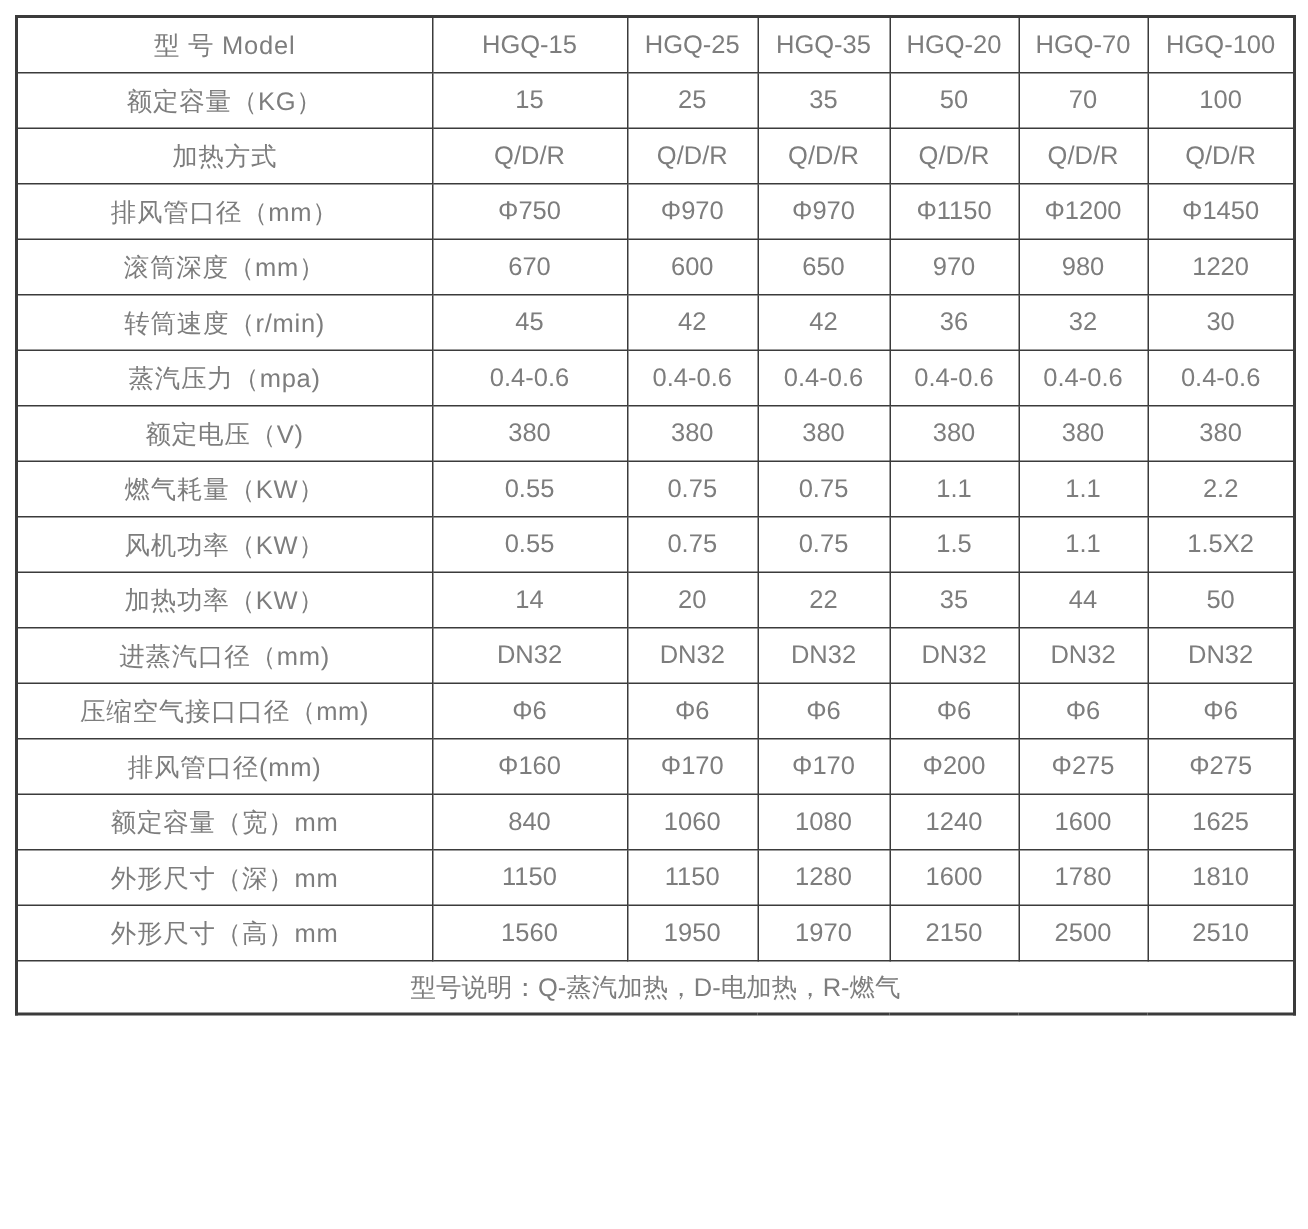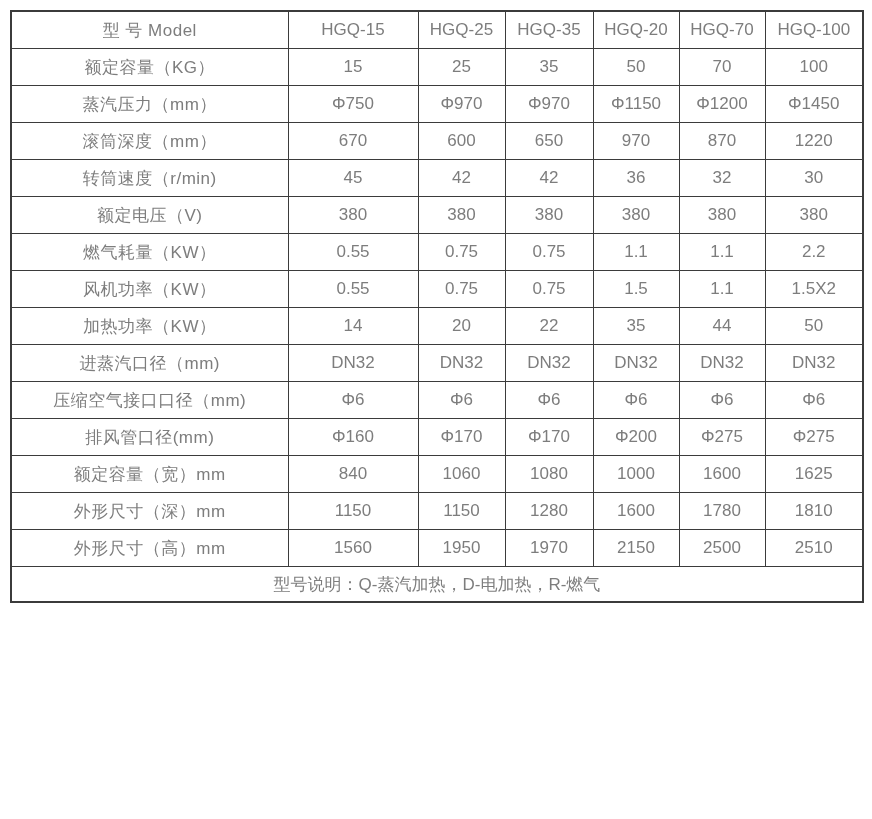--- a/index.html
+++ b/index.html
@@ -68,47 +68,65 @@
         <tr>
           <td class="label">额定容量（KG）</td>
           <td>15</td>
           <td>25</td>
           <td>35</td>
           <td>50</td>
           <td>70</td>
           <td>100</td>
         </tr>
         <tr>
-          <td class="label">蒸汽压力（mm）</td>
+          <td class="label">加热方式</td>
+          <td>Q/D/R</td>
+          <td>Q/D/R</td>
+          <td>Q/D/R</td>
+          <td>Q/D/R</td>
+          <td>Q/D/R</td>
+          <td>Q/D/R</td>
+        </tr>
+        <tr>
+          <td class="label">排风管口径（mm）</td>
           <td>Φ750</td>
           <td>Φ970</td>
           <td>Φ970</td>
           <td>Φ1150</td>
           <td>Φ1200</td>
           <td>Φ1450</td>
         </tr>
         <tr>
           <td class="label">滚筒深度（mm）</td>
           <td>670</td>
           <td>600</td>
           <td>650</td>
           <td>970</td>
-          <td>870</td>
+          <td>980</td>
           <td>1220</td>
         </tr>
         <tr>
           <td class="label">转筒速度（r/min)</td>
           <td>45</td>
           <td>42</td>
           <td>42</td>
           <td>36</td>
           <td>32</td>
           <td>30</td>
         </tr>
         <tr>
+          <td class="label">蒸汽压力（mpa)</td>
+          <td>0.4-0.6</td>
+          <td>0.4-0.6</td>
+          <td>0.4-0.6</td>
+          <td>0.4-0.6</td>
+          <td>0.4-0.6</td>
+          <td>0.4-0.6</td>
+        </tr>
+        <tr>
           <td class="label">额定电压（V)</td>
           <td>380</td>
           <td>380</td>
           <td>380</td>
           <td>380</td>
           <td>380</td>
           <td>380</td>
         </tr>
         <tr>
           <td class="label">燃气耗量（KW）</td>
@@ -162,21 +180,21 @@
           <td>Φ170</td>
           <td>Φ200</td>
           <td>Φ275</td>
           <td>Φ275</td>
         </tr>
         <tr>
           <td class="label">额定容量（宽）mm</td>
           <td>840</td>
           <td>1060</td>
           <td>1080</td>
-          <td>1000</td>
+          <td>1240</td>
           <td>1600</td>
           <td>1625</td>
         </tr>
         <tr>
           <td class="label">外形尺寸（深）mm</td>
           <td>1150</td>
           <td>1150</td>
           <td>1280</td>
           <td>1600</td>
           <td>1780</td>

